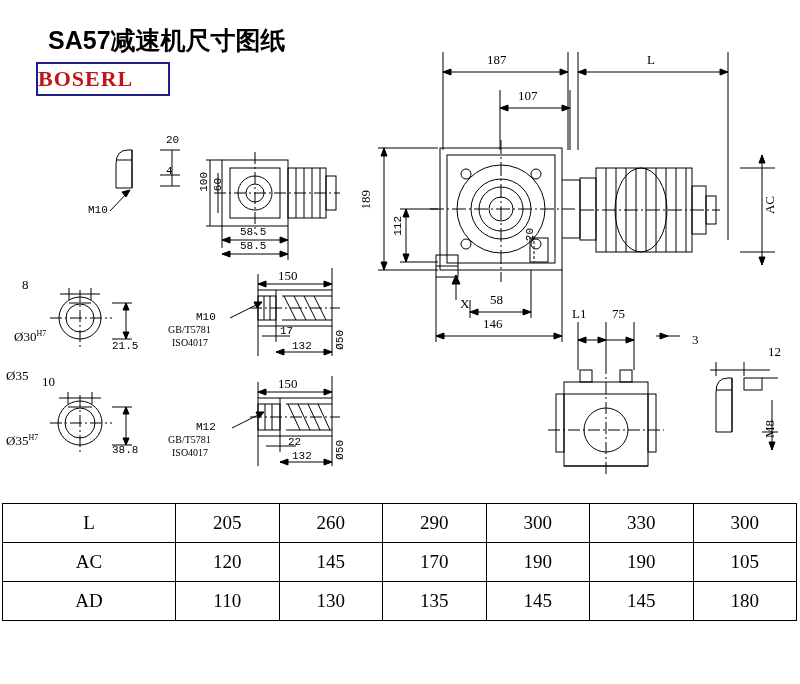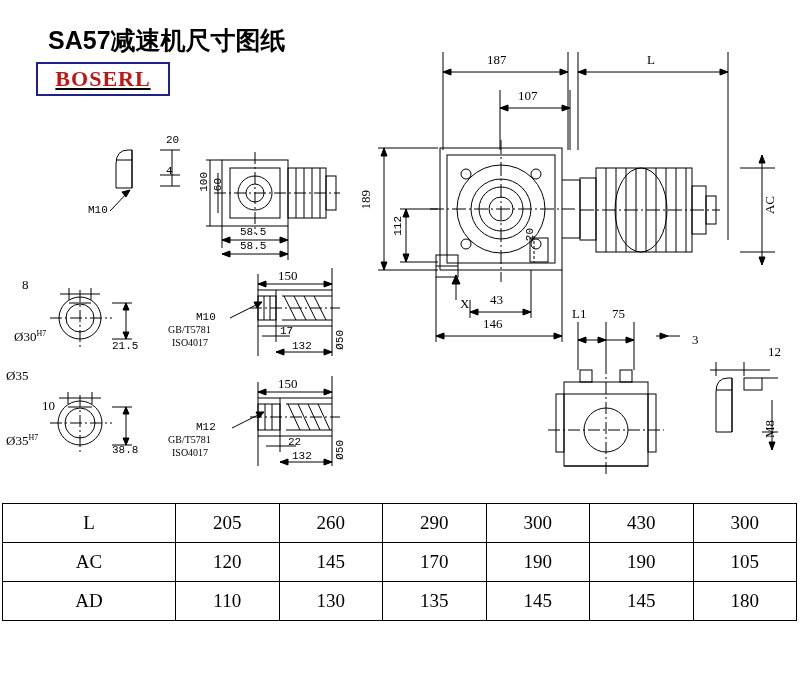--- a/index.html
+++ b/index.html
@@ -9,21 +9,21 @@
     color:#000;position:relative;overflow:hidden;
   }
   #sheet{position:absolute;left:0;top:0;width:800px;height:524px;}
   .abs{position:absolute;}
   .title{
     left:48px;top:24px;font-family:"Liberation Sans",sans-serif;
     font-weight:bold;font-size:25px;letter-spacing:0px;white-space:nowrap;
   }
   .logo{
     left:36px;top:62px;width:130px;height:30px;border:2px solid #20208a;
-    display:flex;align-items:center;justify-content:center;text-decoration:underline;
+    display:flex;align-items:center;
   }
   .logo span{
     font-family:"Liberation Serif",serif;font-weight:bold;font-size:22px;
     color:#c01515;letter-spacing:1px;
   }
   .dim{font-size:13px;font-family:"Liberation Serif",serif;white-space:nowrap;}
   .dimsm{font-size:11px;font-family:Liberation Mono, monospace;white-space:nowrap;}
   .dimxs{font-size:10px;font-family:"Liberation Serif",serif;white-space:nowrap;}
   .vert{writing-mode:vertical-rl;transform:rotate(180deg);}
   .sup{font-size:8px;vertical-align:super;}
@@ -316,37 +316,37 @@
   </svg>
 
   <div class="abs dim" style="left:487px;top:52px">187</div>
   <div class="abs dim" style="left:647px;top:52px">L</div>
   <div class="abs dim" style="left:518px;top:88px">107</div>
   <div class="abs dim vert" style="left:358px;top:190px">189</div>
   <div class="abs dimsm vert" style="left:392px;top:216px">112</div>
   <div class="abs dimsm vert" style="left:524px;top:228px">20</div>
   <div class="abs dim vert" style="left:762px;top:196px">AC</div>
   <div class="abs dim" style="left:460px;top:296px">X</div>
-  <div class="abs dim" style="left:490px;top:292px">43</div>
+  <div class="abs dim" style="left:490px;top:292px">58</div>
   <div class="abs dim" style="left:483px;top:316px">146</div>
 
   <div class="abs dimsm" style="left:88px;top:204px">M10</div>
   <div class="abs dimsm" style="left:166px;top:134px">20</div>
   <div class="abs dimsm" style="left:166px;top:165px">4</div>
   <div class="abs dimsm vert" style="left:198px;top:172px">100</div>
   <div class="abs dimsm vert" style="left:212px;top:178px">60</div>
   <div class="abs dimsm" style="left:240px;top:226px">58.5</div>
   <div class="abs dimsm" style="left:240px;top:240px">58.5</div>
 
   <div class="abs dim" style="left:22px;top:277px">8</div>
   <div class="abs dim" style="left:14px;top:329px"><span>Ø30</span><span class="sup">H7</span></div>
   <div class="abs dimsm" style="left:112px;top:340px">21.5</div>
   <div class="abs dim" style="left:6px;top:368px">Ø35</div>
 
-  <div class="abs dim" style="left:42px;top:398px">10</div>
+  <div class="abs dim" style="left:42px;top:374px">10</div>
   <div class="abs dim" style="left:6px;top:433px"><span>Ø35</span><span class="sup">H7</span></div>
   <div class="abs dimsm" style="left:112px;top:444px">38.8</div>
 
   <div class="abs dim" style="left:278px;top:268px">150</div>
   <div class="abs dimsm" style="left:196px;top:311px">M10</div>
   <div class="abs dimxs" style="left:168px;top:324px">GB/T5781</div>
   <div class="abs dimxs" style="left:172px;top:337px">ISO4017</div>
   <div class="abs dimsm" style="left:280px;top:325px">17</div>
   <div class="abs dimsm" style="left:292px;top:340px">132</div>
   <div class="abs dimsm vert" style="left:334px;top:330px">Ø50</div>
@@ -367,21 +367,21 @@
 </div>
 
 <table id="spec-table">
   <tbody>
     <tr>
       <td class="rowhead">L</td>
       <td>205</td>
       <td>260</td>
       <td>290</td>
       <td>300</td>
-      <td>430</td>
+      <td>330</td>
       <td>300</td>
     </tr>
     <tr>
       <td class="rowhead">AC</td>
       <td>120</td>
       <td>145</td>
       <td>170</td>
       <td>190</td>
       <td>190</td>
       <td>105</td>

